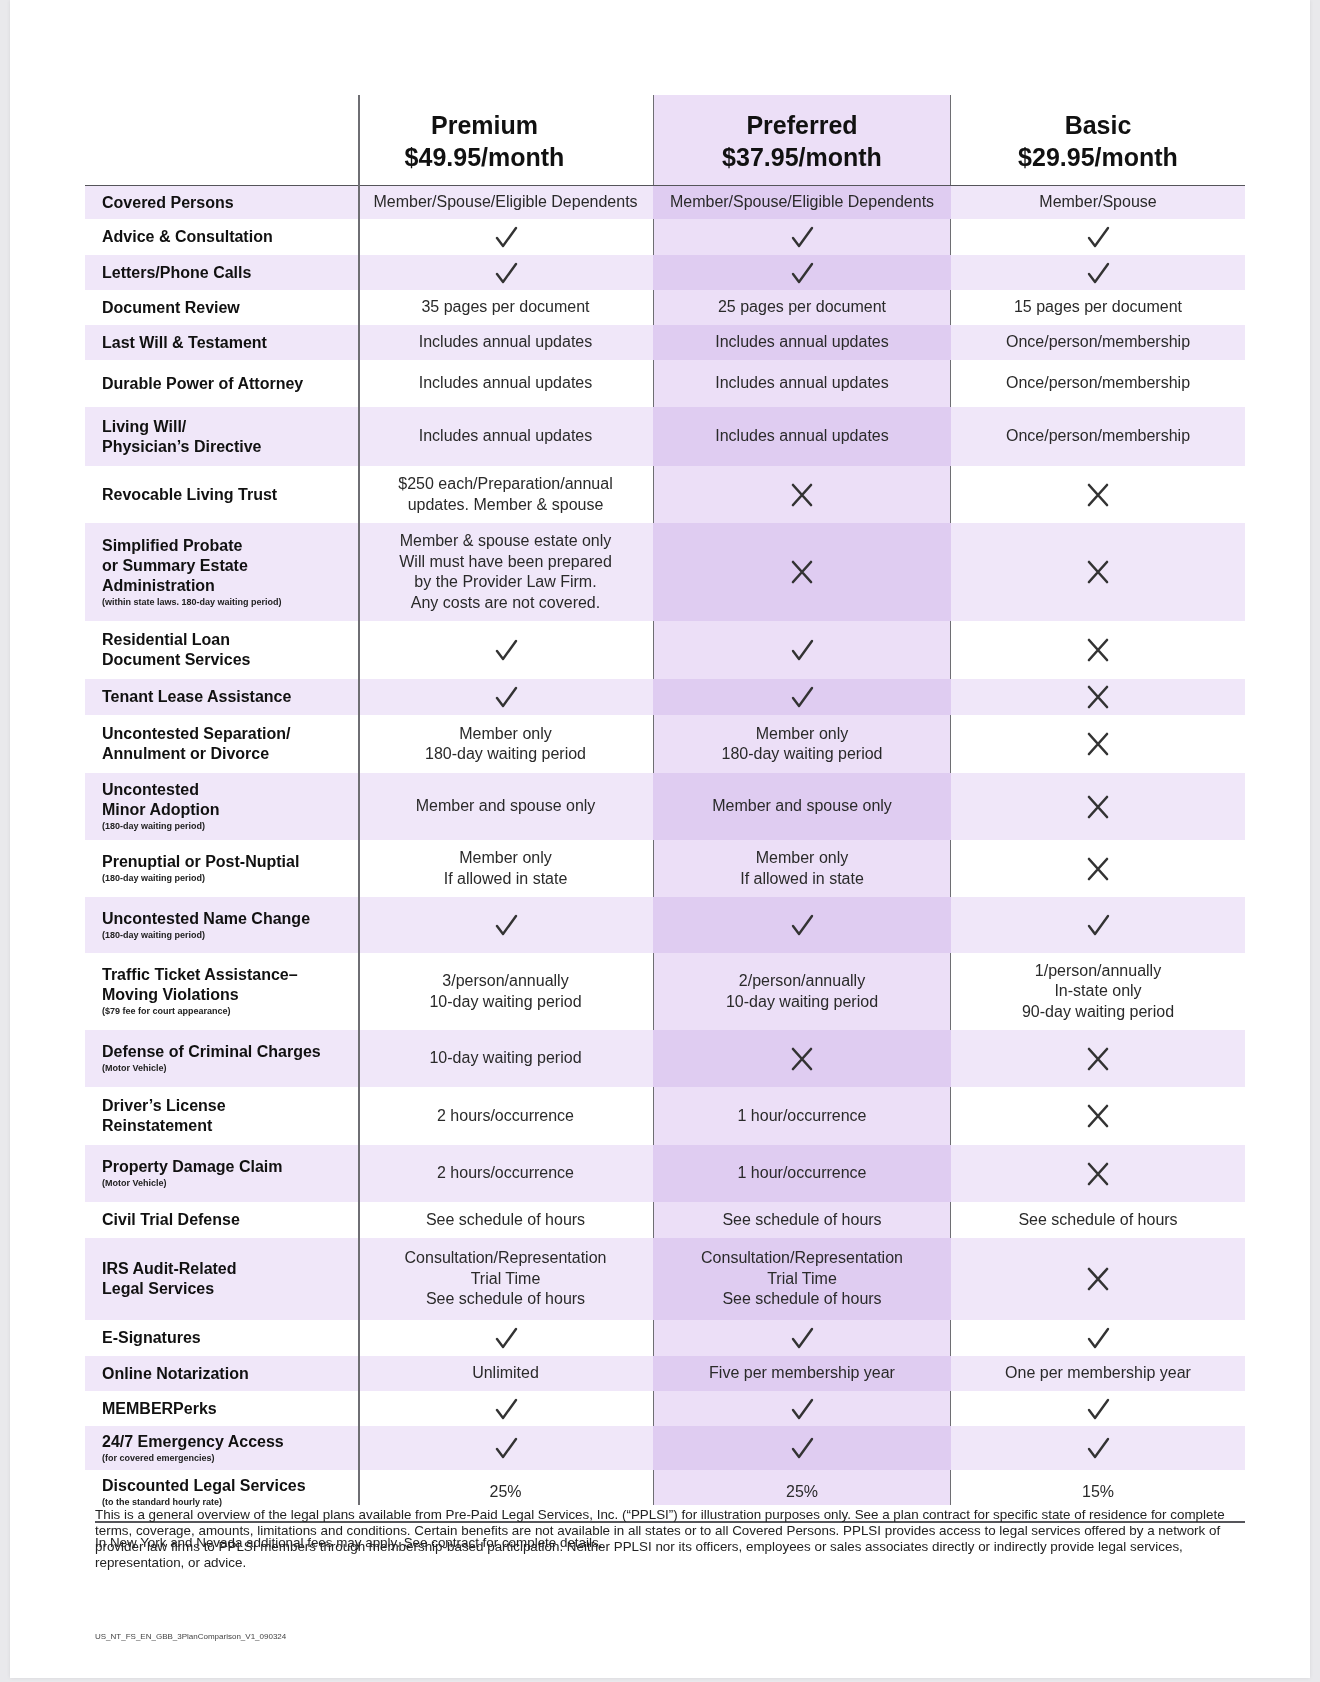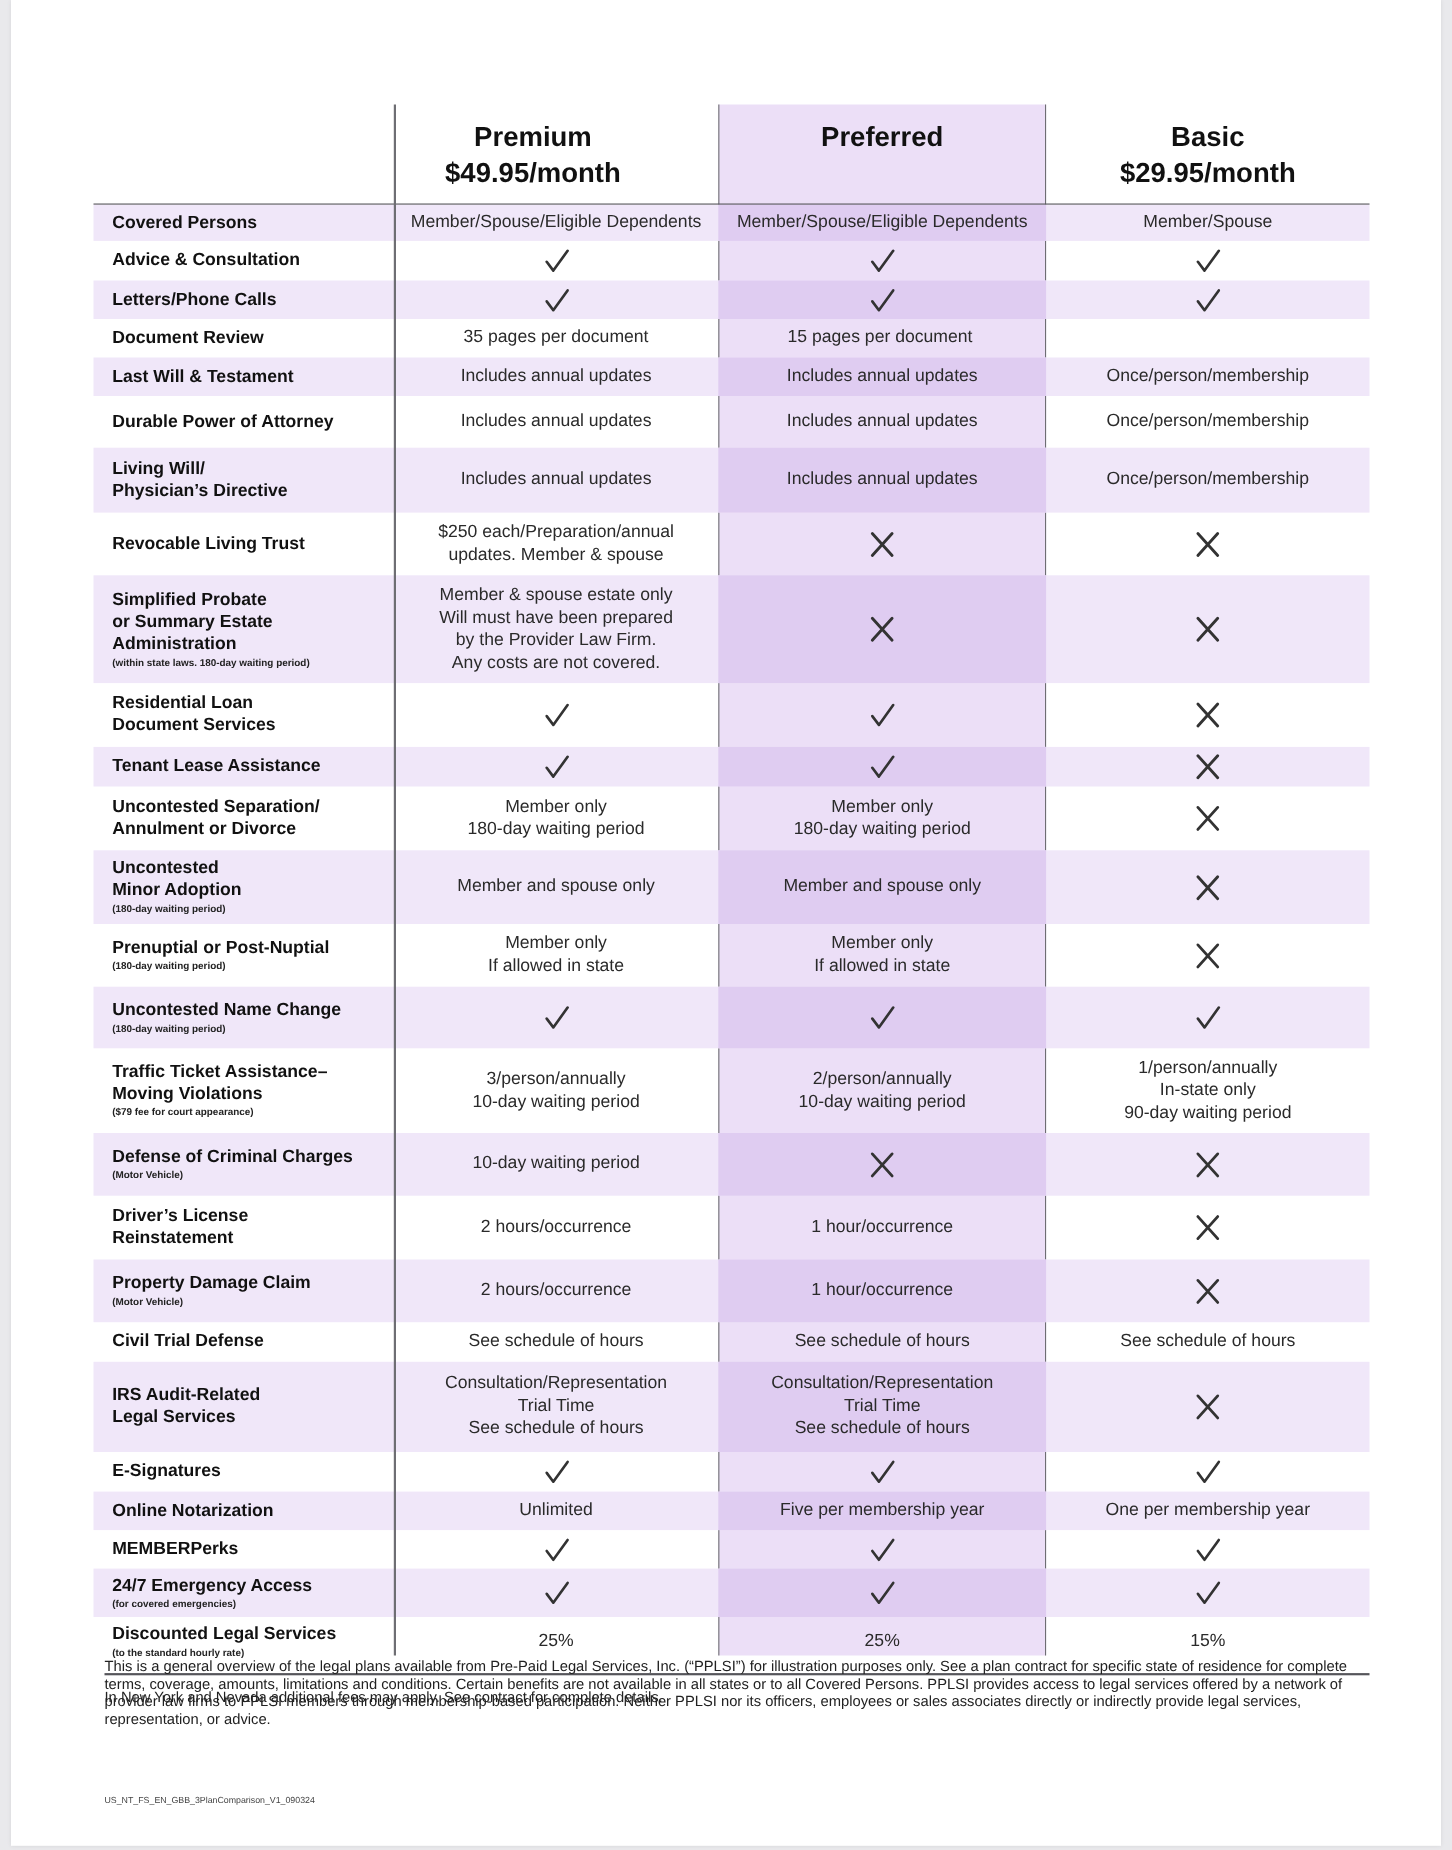--- a/index.html
+++ b/index.html
@@ -86,20 +86,21 @@
     <div class="col-bg-preferred"></div>
     <div class="vline-premium"></div>
 
     <div class="header">
       <div class="h-cell" style="left:273px;width:253px;">
         <span class="plan-name">Premium</span>
         <span class="plan-price">$49.95/month</span>
       </div>
       <div class="h-cell" style="left:568px;width:298px;">
         <span class="plan-name">Preferred</span>
+        <span class="plan-price">$37.95/month</span>
       </div>
       <div class="h-cell" style="left:866px;width:294px;">
         <span class="plan-name">Basic</span>
         <span class="plan-price">$29.95/month</span>
       </div>
     </div>
 
     <div class="rows" id="rows">
         <div class="row shaded" style="height: 33px;">
           <div class="c-label"><span style="white-space: pre-line;">Covered Persons</span></div>
@@ -139,20 +140,21 @@
 </div>
           <div class="c-val c-basic">
   <svg class="icon-check" viewBox="0 0 28 28">
               <path d="M5 15 L11 23 L24 5" fill="none" stroke="#333" stroke-width="2.4" stroke-linecap="round" stroke-linejoin="round"></path>
             </svg>
 </div>
         </div>
         <div class="row" style="height: 35px;">
           <div class="c-label"><span style="white-space: pre-line;">Document Review</span></div>
           <div class="c-val c-prem">35 pages per document</div>
+          <div class="c-val c-pref">25 pages per document</div>
           <div class="c-val c-basic">15 pages per document</div>
         </div>
         <div class="row shaded" style="height: 35px;">
           <div class="c-label"><span style="white-space: pre-line;">Last Will &amp; Testament</span></div>
           <div class="c-val c-prem">Includes annual updates</div>
           <div class="c-val c-pref">Includes annual updates</div>
           <div class="c-val c-basic">Once/person/membership</div>
         </div>
         <div class="row" style="height: 47px;">
           <div class="c-label"><span style="white-space: pre-line;">Durable Power of Attorney</span></div>

